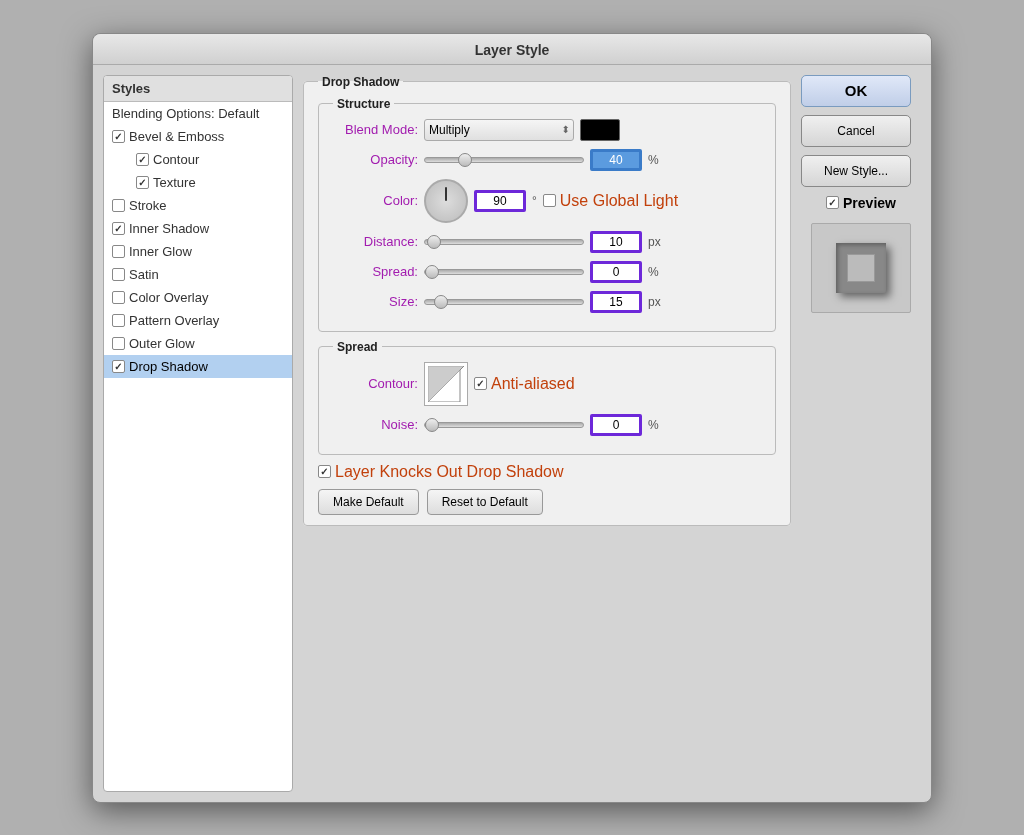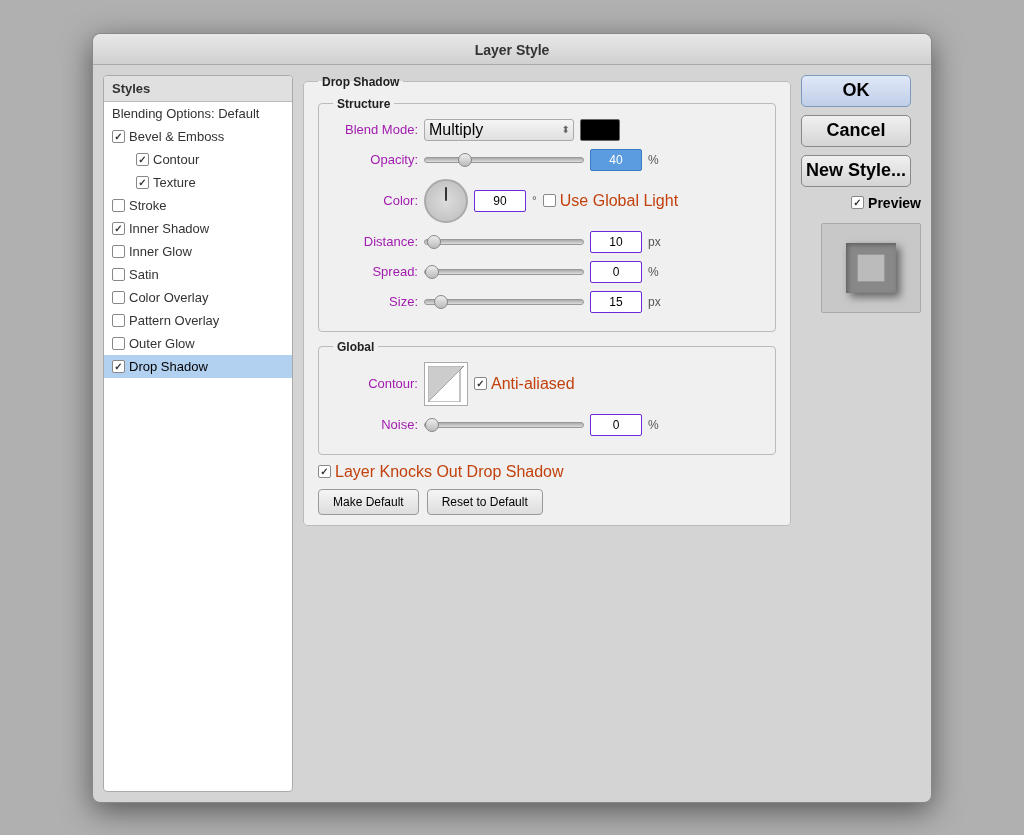--- a/index.html
+++ b/index.html
@@ -132,21 +132,21 @@
       height: 14px;
       background: linear-gradient(to bottom, #eee, #bbb);
       border: 1px solid #888;
       border-radius: 50%;
       position: absolute;
       top: -5px;
     }
     .number-input {
       width: 52px;
       height: 22px;
-      border: 1px solid #6d28d9;
+      border: 3px solid #6d28d9;
       background: #fff;
       text-align: center;
       font-size: 12px;
       border-radius: 2px;
       padding: 1px 3px;
     }
     .number-input.selected {
       background: #5b9bdf;
       color: #fff;
       border-color: #3a7bc8;
@@ -160,21 +160,21 @@
       align-items: center;
       margin-bottom: 8px;
       gap: 6px;
     }
     .blend-select {
       width: 150px;
       height: 22px;
       border: 1px solid #aaa;
       background: linear-gradient(to bottom, #f5f5f5, #e0e0e0);
       border-radius: 3px;
-      font-size: 16px;
+      font-size: 12px;
       padding: 0 4px;
       appearance: none;
       -webkit-appearance: none;
       position: relative;
     }
     .select-wrapper {
       position: relative;
       display: inline-flex;
       align-items: center;
     }
@@ -240,37 +240,37 @@
       display: flex;
       flex-direction: column;
       gap: 8px;
     }
     .btn {
       width: 110px;
       height: 32px;
       border-radius: 5px;
       border: 1px solid #888;
       background: linear-gradient(to bottom, #f0f0f0, #d5d5d5);
-      font-size: 18px;
-      font-weight: 700;
+      font-size: 12px;
+      font-weight: 400;
       cursor: pointer;
       display: flex;
       align-items: center;
       justify-content: center;
     }
     .btn.ok-btn {
       background: linear-gradient(to bottom, #e0e8f8, #c0cee8);
       border-color: #7a9bbf;
-      font-size: 18px;
+      font-size: 15px;
       font-weight: 600;
     }
     .preview-section {
       display: flex;
       flex-direction: column;
-      align-items: flex-end;
+      align-items: center;
       gap: 12px;
     }
     .preview-label {
       display: flex;
       align-items: center;
       gap: 4px;
       font-weight: 600;
       font-size: 13px;
     }
     .preview-box {
@@ -456,21 +456,21 @@
             <span class="row-label-wide">Size:</span>
             <div class="slider-track">
               <div class="slider-thumb" style="left: calc(10% - 7px);"></div>
             </div>
             <input class="number-input" type="text" value="15" style="">
             <span class="unit-label">px</span>
           </div>
         </fieldset>
 
         <fieldset style="margin-bottom:8px;">
-          <legend>Global</legend>
+          <legend>Spread</legend>
 
           <div class="row">
             <span class="row-label-wide">Contour:</span>
             <div class="contour-preview">
               <svg class="contour-svg" viewBox="0 0 36 36">
                 <polygon points="0,36 0,0 36,0" fill="#ccc" stroke="#aaa" stroke-width="1"></polygon>
                 <line x1="32" y1="4" x2="36" y2="0" stroke="#888" stroke-width="1"></line>
                 <line x1="32" y1="4" x2="32" y2="36" stroke="#888" stroke-width="1"></line>
                 <line x1="0" y1="36" x2="32" y2="36" stroke="#888" stroke-width="1"></line>
               </svg>

